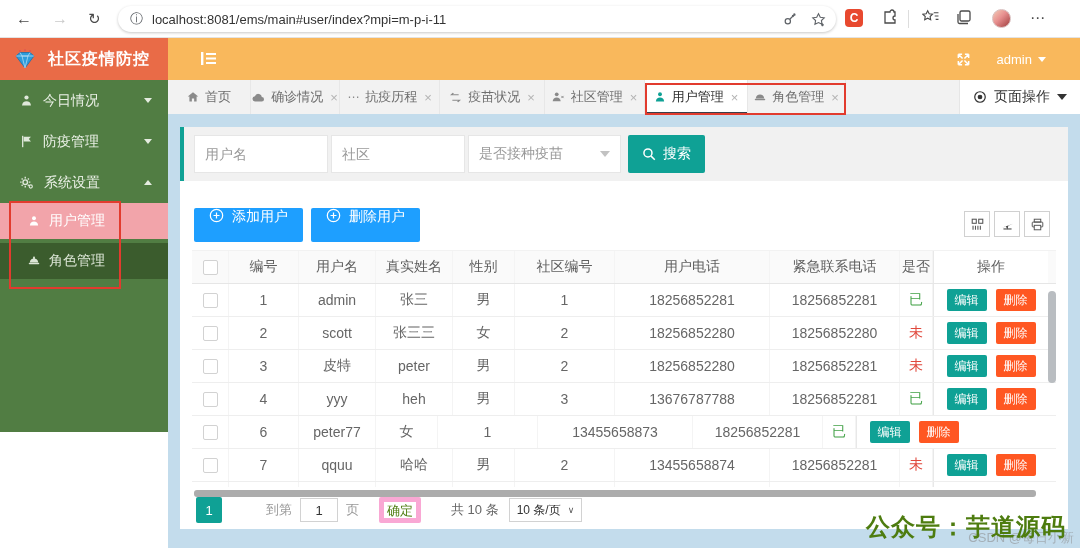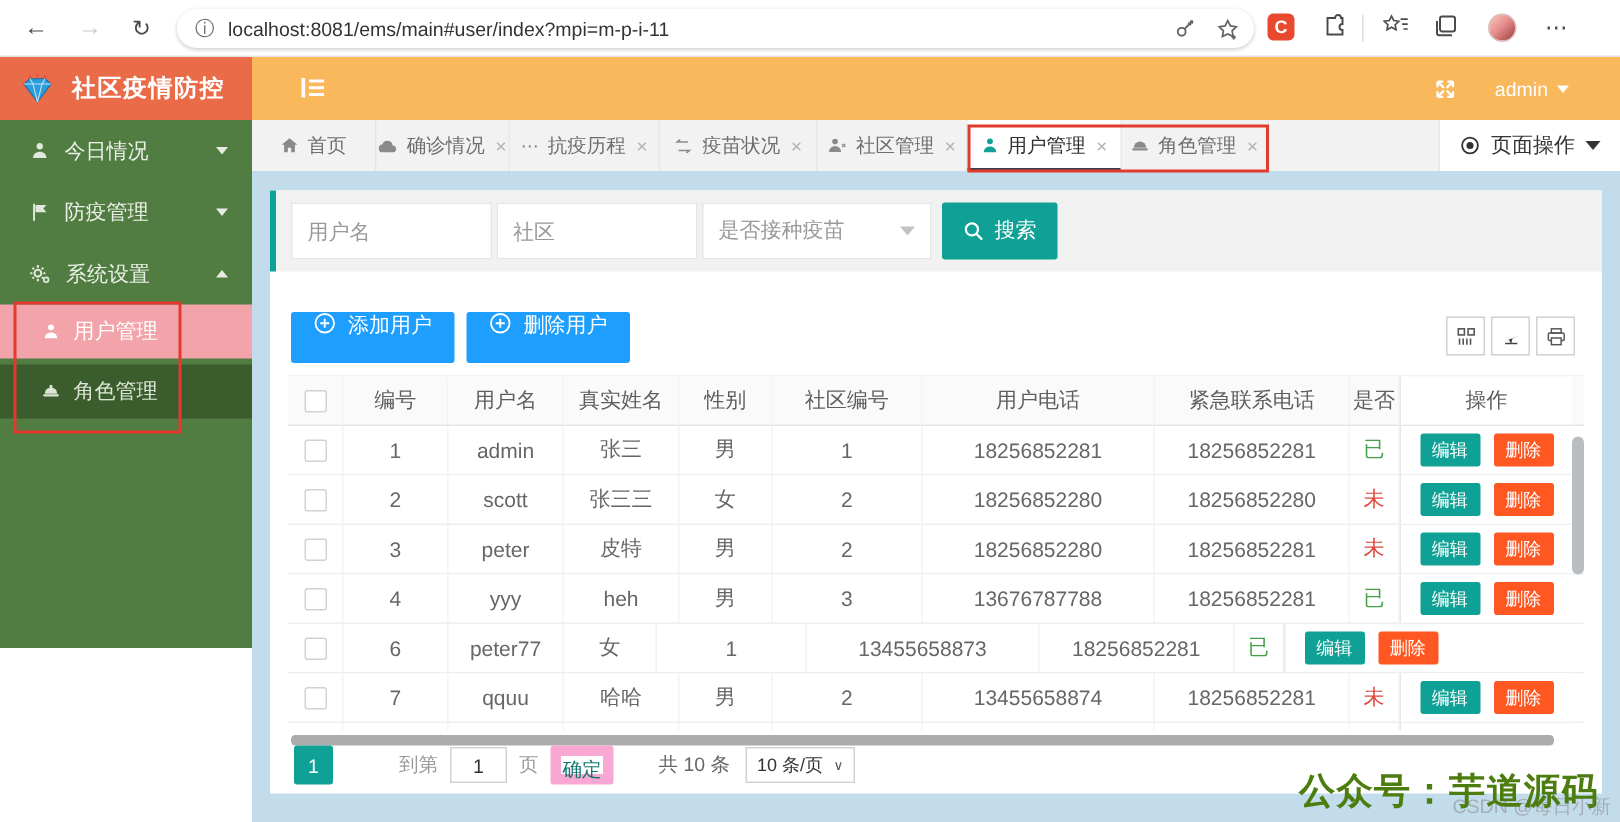--- a/index.html
+++ b/index.html
@@ -85,21 +85,21 @@
   .bm-edit{background:#0FA195}
   .bm-del{background:#FF5722}
   .vthumb{position:absolute;right:0;top:40px;width:8px;height:92px;background:#B9BDC1;border-radius:4px;cursor:pointer}
   .hscroll{position:absolute;left:14px;top:363px;width:842px;height:7px;background:#ACACAC;border-radius:3px;cursor:pointer}
 
   
   .pager{position:absolute;left:16px;top:370px;height:26px;display:flex;align-items:center;font-size:13px;color:#666}
   .pg-cur{width:26px;height:26px;background:#0FA195;color:#fff;display:flex;align-items:center;justify-content:center;font-size:13px;border-radius:2px;margin-right:44px;cursor:pointer}
   .pg-gray{color:#9a9a9a;margin-right:8px}
   .pg-input{width:38px;height:24px;border:1px solid #D2D2D2;text-align:center;font-size:13px;color:#333;margin-right:8px;outline:none;font-family:inherit}
-  .pg-ok{width:42px;height:26px;border:7px solid #f9a8d4;background:#fff;color:#0f766e;font-size:13px;border-radius:2px;cursor:pointer;font-family:inherit}
+  .pg-ok{width:42px;height:26px;border:5px solid #f9a8d4;background:#fff;color:#4d7c0f;font-size:13px;border-radius:2px;margin-left:12px;cursor:pointer;font-family:inherit}
   .pg-total{margin-left:30px;color:#666}
   .pg-size{margin-left:10px;height:24px;border:1px solid #D2D2D2;background:#fff;display:flex;align-items:center;gap:7px;padding:0 7px;font-size:12px;color:#333;cursor:pointer}
   .pg-size .sel-chev{font-size:9px;color:#555}
 
   
   .annot{position:absolute;border:2px solid #E23B2E;pointer-events:none}
   .annot-tabs{left:645px;top:83px;width:201px;height:32px}
   .annot-side{left:9px;top:201px;width:112px;height:88px}
   .wm-red{position:absolute;top:511px;right:14px;font-family:"Liberation Serif","DejaVu Serif",serif;font-size:24px;font-weight:bold;color:#4d7c0f;letter-spacing:1px}
   .wm-gray{position:absolute;top:529px;right:6px;font-size:13px;color:#8a8a8a;opacity:.55}
@@ -436,22 +436,22 @@
       <button class="btn-mini bm-edit">编辑</button>
       <button class="btn-mini bm-del">删除</button>
     </div>
   </div>
 
   <div class="trow">
     <div class="cell c-check">
                 <span class="cb"></span>
               </div>
     <div class="cell c-id">3</div>
+    <div class="cell c-real">皮特</div>
     <div class="cell c-user">peter</div>
-    <div class="cell c-real">皮特</div>
     <div class="cell c-gender">男</div>
     <div class="cell c-comm">2</div>
     <div class="cell c-phone">18256852280</div>
     <div class="cell c-emer">18256852281</div>
     <div class="cell c-vac cell-vac" style="color: rgb(224, 72, 60);">未</div>
     <div class="cell c-op">
       <button class="btn-mini bm-edit">编辑</button>
       <button class="btn-mini bm-del">删除</button>
     </div>
   </div>

